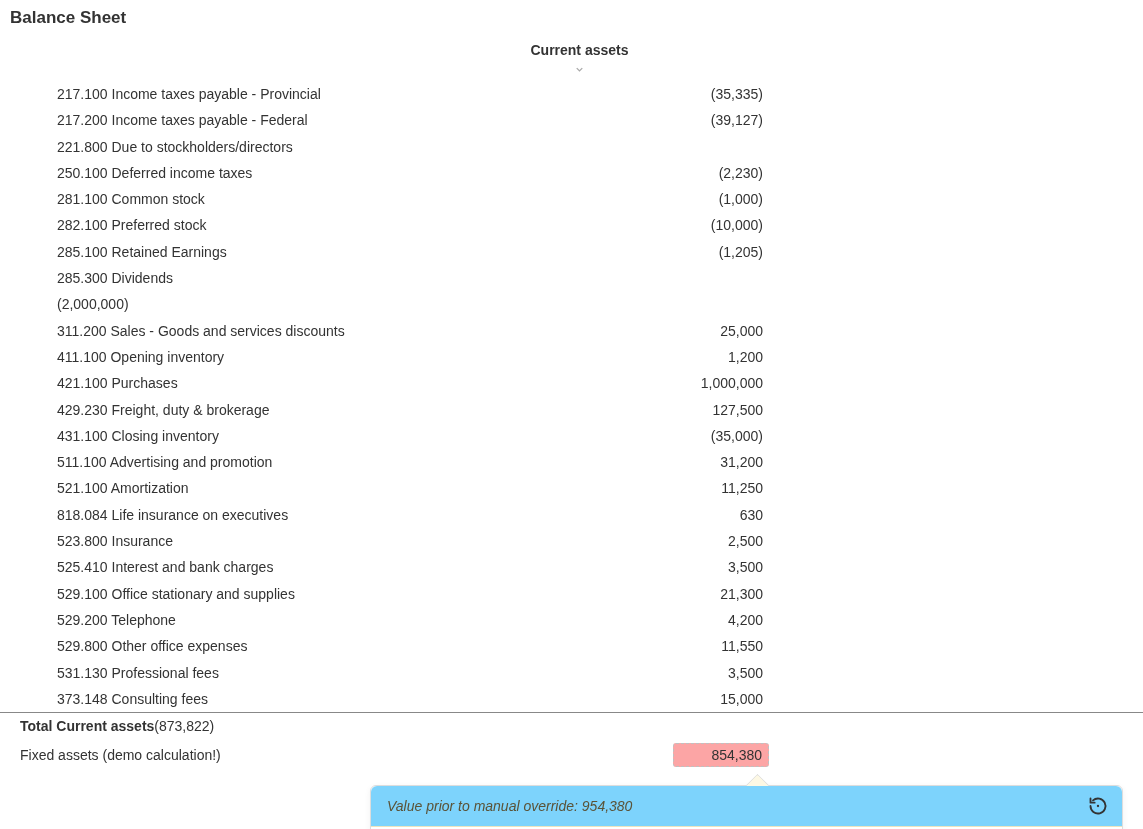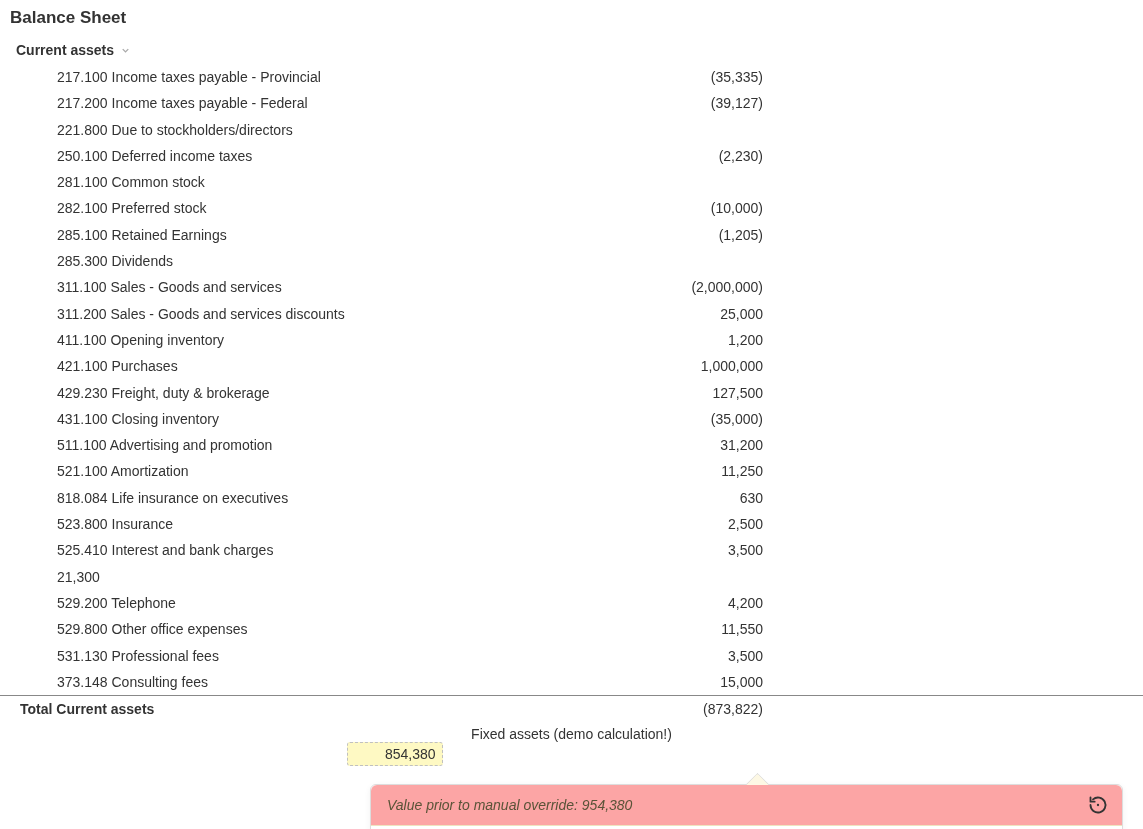--- a/index.html
+++ b/index.html
@@ -17,20 +17,21 @@
       color: #333;
       padding: 8px 10px 10px 10px;
     }
     .section-header {
       font-weight: 600;
       color: #333;
       padding: 4px 0 6px 16px;
       display: flex;
       align-items: center;
       gap: 6px;
+      flex-direction: column;
     }
     .chevron-down-icon {
       display: inline-block;
       color: #aaa;
     }
     .chevron-down-icon svg {
       width: 11px;
       height: 11px;
       display: block;
     }
@@ -46,51 +47,50 @@
     }
     .row .label-cell { flex: 1; white-space: nowrap; }
     .row .value-cell { 
       min-width: 110px; 
       text-align: center; 
       white-space: nowrap;
       padding-right: 360px;
     }
     .total-row {
       display: flex;
-      justify-content: space-between;
+      justify-content: flex-start;
       align-items: center;
       padding: 5px 20px 5px 20px;
       border-top: 1px solid #888;
       font-weight: 400;
     }
     .total-row .label-cell { font-weight: 600; }
     .total-row .value-cell {
       min-width: 110px;
       text-align: right;
       padding-right: 360px;
     }
     .fixed-row {
       display: flex;
       justify-content: space-between;
       align-items: center;
       padding: 4px 20px 4px 20px;
-      flex-direction: column;
     }
     .fixed-row .label-cell { flex: 1; }
     .fixed-row .value-wrap {
       padding-right: 354px;
     }
     .fixed-row .value-cell {
       display: inline-block;
       min-width: 96px;
       text-align: right;
       border: 1px dashed #c0c0c0;
       border-radius: 3px;
       padding: 3px 6px;
-      background: #fef9c3;
+      background: #fca5a5;
     }
     .popover-wrap {
       margin: 14px 20px 0 370px;
       position: relative;
     }
     .popover {
       border: 1px solid #ddd;
       border-radius: 6px;
       background: #fff;
       box-shadow: 0 2px 6px rgba(0,0,0,0.06);
@@ -103,21 +103,21 @@
       left: 378px;
       width: 16px;
       height: 16px;
       background: #fdf8e4;
       border-left: 1px solid #ddd;
       border-top: 1px solid #ddd;
       transform: rotate(45deg);
       border-top-left-radius: 2px;
     }
     .override-banner {
-      background: #fca5a5;
+      background: #7dd3fc;
       padding: 12px 50px 12px 16px;
       font-style: italic;
       color: #5a5338;
       border-bottom: 1px solid #eee4bf;
       border-top-left-radius: 6px;
       border-top-right-radius: 6px;
       position: relative;
     }
     .restore-icon {
       position: absolute;
@@ -163,35 +163,35 @@
     <div class="row">
       <span class="label-cell">221.800 Due to stockholders/directors</span>
       <span class="value-cell"></span>
     </div>
     <div class="row">
       <span class="label-cell">250.100 Deferred income taxes</span>
       <span class="value-cell">(2,230)</span>
     </div>
     <div class="row">
       <span class="label-cell">281.100 Common stock</span>
+      <span class="value-cell">(1,000)</span>
     </div>
     <div class="row">
       <span class="label-cell">282.100 Preferred stock</span>
       <span class="value-cell">(10,000)</span>
     </div>
     <div class="row">
       <span class="label-cell">285.100 Retained Earnings</span>
       <span class="value-cell">(1,205)</span>
     </div>
     <div class="row">
       <span class="label-cell">285.300 Dividends</span>
       <span class="value-cell"></span>
     </div>
     <div class="row">
-      <span class="label-cell">311.100 Sales - Goods and services</span>
       <span class="value-cell">(2,000,000)</span>
     </div>
     <div class="row">
       <span class="label-cell">311.200 Sales - Goods and services discounts</span>
       <span class="value-cell">25,000</span>
     </div>
     <div class="row">
       <span class="label-cell">411.100 Opening inventory</span>
       <span class="value-cell">1,200</span>
     </div>
@@ -221,20 +221,21 @@
     </div>
     <div class="row">
       <span class="label-cell">523.800 Insurance</span>
       <span class="value-cell">2,500</span>
     </div>
     <div class="row">
       <span class="label-cell">525.410 Interest and bank charges</span>
       <span class="value-cell">3,500</span>
     </div>
     <div class="row">
+      <span class="label-cell">529.100 Office stationary and supplies</span>
       <span class="value-cell">21,300</span>
     </div>
     <div class="row">
       <span class="label-cell">529.200 Telephone</span>
       <span class="value-cell">4,200</span>
     </div>
     <div class="row">
       <span class="label-cell">529.800 Other office expenses</span>
       <span class="value-cell">11,550</span>
     </div>

